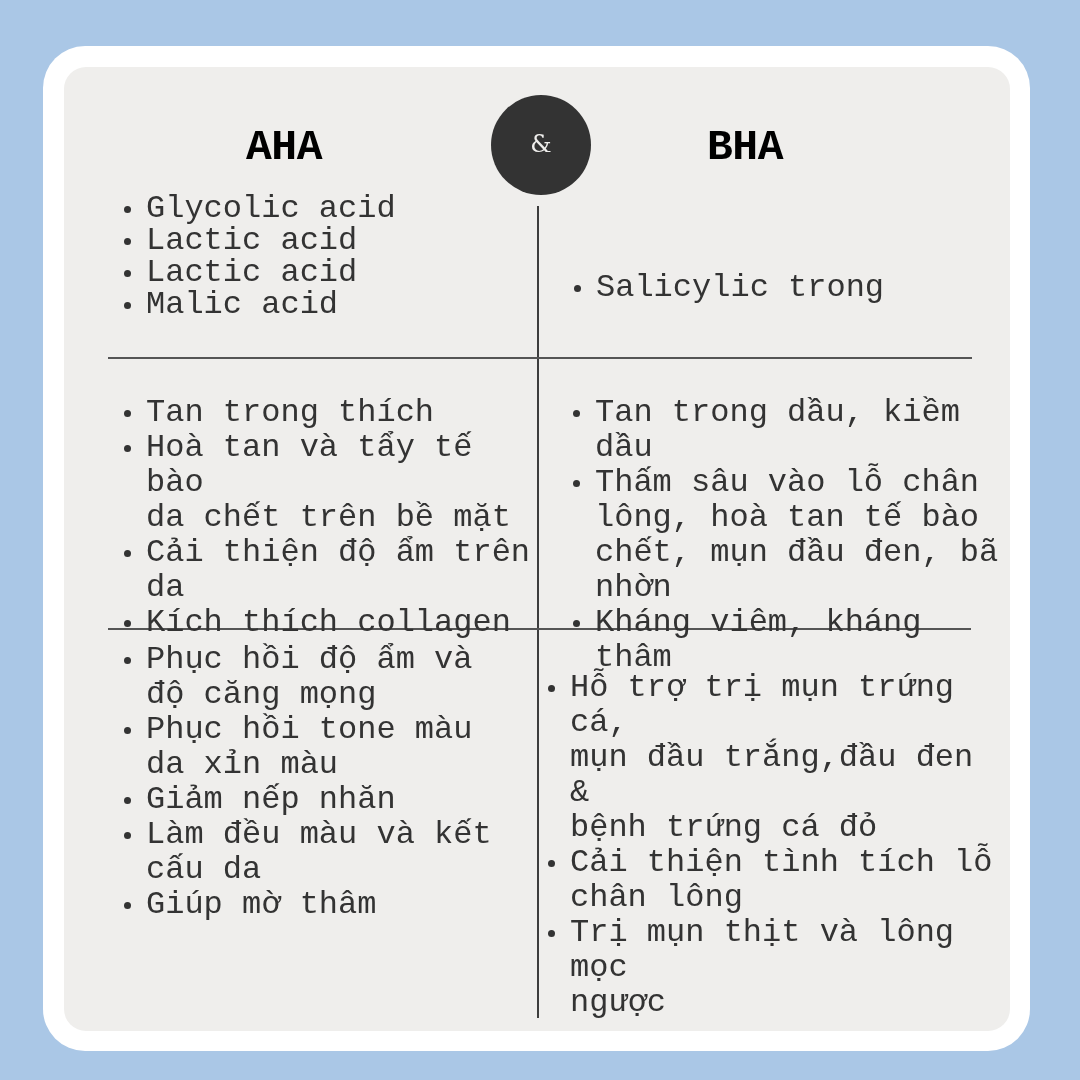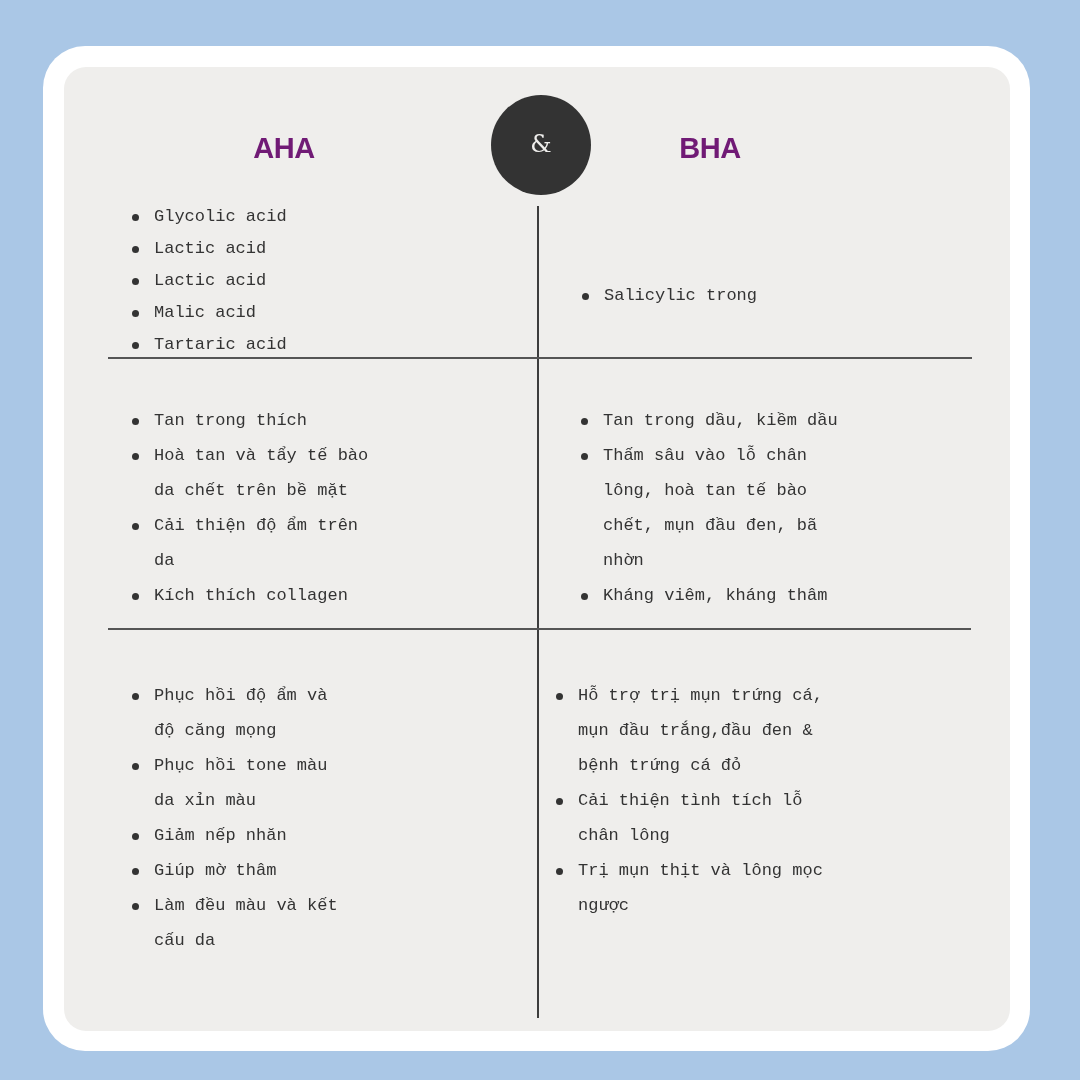--- a/index.html
+++ b/index.html
@@ -21,31 +21,31 @@
     .inner-card {
       position: absolute;
       left: 64px; top: 67px;
       width: 946px; height: 964px;
       background: #efeeec;
       border-radius: 22px;
     }
     .heading {
       position: absolute;
       top: 120px;
-      font-family: Liberation Sans, sans-serif;
+      font-family: Liberation Mono, monospace;
       font-weight: bold;
-      font-size: 29px;
+      font-size: 43px;
       letter-spacing: -0.5px;
-      color: #701a75;
+      color: #000000;
       line-height: 56px;
       text-align: center;
       width: 300px;
     }
     .heading.aha { left: 134px; }
-    .heading.bha { left: 560px; }
+    .heading.bha { left: 595px; }
     .amp-circle {
       position: absolute;
       left: 491px; top: 95px;
       width: 100px; height: 100px;
       border-radius: 50%;
       background: #333333;
       display: flex; align-items: center; justify-content: center;
     }
     .amp-circle span {
       color: #efeeec;
@@ -62,23 +62,23 @@
     }
     .hline {
       position: absolute;
       height: 1.5px;
       background: #555555;
     }
     .hline.l1 { left: 108px; top: 357px; width: 864px; }
     .hline.l2 { left: 108px; top: 628px; width: 863px; }
     ul.bullets {
       position: absolute;
-      margin: 16px; padding: 0;
+      margin: 8px; padding: 0;
       list-style: none;
-      font-size: 17px;
+      font-size: 32px;
       line-height: 35px;
       color: #333333;
     }
     ul.bullets li {
       position: relative;
       padding-left: 30px;
       white-space: pre-wrap;
     }
     ul.bullets li::before {
       content: "";
@@ -88,21 +88,21 @@
       border-radius: 50%;
       background: #333333;
     }
     ul.tight { line-height: 32px; }
     ul.tight li::before { top: 13px; }
 
     #aha-types { left: 108px; top: 185px; width: 420px; }
     #bha-types { left: 558px; top: 262px; width: 420px; }
     #aha-props { left: 108px; top: 387px; width: 420px; }
     #bha-props { left: 557px; top: 387px; width: 450px; }
-    #aha-benefits { left: 108px; top: 662px; width: 420px; }
+    #aha-benefits { left: 108px; top: 634px; width: 420px; }
     #bha-benefits { left: 532px; top: 662px; width: 460px; }
   </style>
 </head>
 <body>
 
 <div class="outer-card"></div>
 <div class="inner-card"></div>
 
 <div class="heading aha">AHA</div>
 <div class="amp-circle">
@@ -112,21 +112,20 @@
 
 <div class="vline"></div>
 <div class="hline l1"></div>
 <div class="hline l2"></div>
 
 <ul class="bullets tight" id="aha-types">
   <li>Glycolic acid</li>
   <li>Lactic acid</li>
   <li>Lactic acid</li>
   <li>Malic acid</li>
-  <li>Tartaric acid</li>
 </ul>
 <ul class="bullets" id="bha-types">
   <li>Salicylic trong</li>
 </ul>
 
 <ul class="bullets" id="aha-props">
   <li>Tan trong thích</li>
   <li>Hoà tan và tẩy tế bào
 da chết trên bề mặt</li>
   <li>Cải thiện độ ẩm trên
@@ -141,23 +140,23 @@
 nhờn</li>
   <li>Kháng viêm, kháng thâm</li>
 </ul>
 
 <ul class="bullets" id="aha-benefits">
   <li>Phục hồi độ ẩm và
 độ căng mọng</li>
   <li>Phục hồi tone màu
 da xỉn màu</li>
   <li>Giảm nếp nhăn</li>
-  <li>Giúp mờ thâm</li>
   <li>Làm đều màu và kết
 cấu da</li>
+  <li>Giúp mờ thâm</li>
 </ul>
 <ul class="bullets" id="bha-benefits">
   <li>Hỗ trợ trị mụn trứng cá,
 mụn đầu trắng,đầu đen &amp;
 bệnh trứng cá đỏ</li>
   <li>Cải thiện tình tích lỗ
 chân lông</li>
   <li>Trị mụn thịt và lông mọc
 ngược</li>
 </ul>

